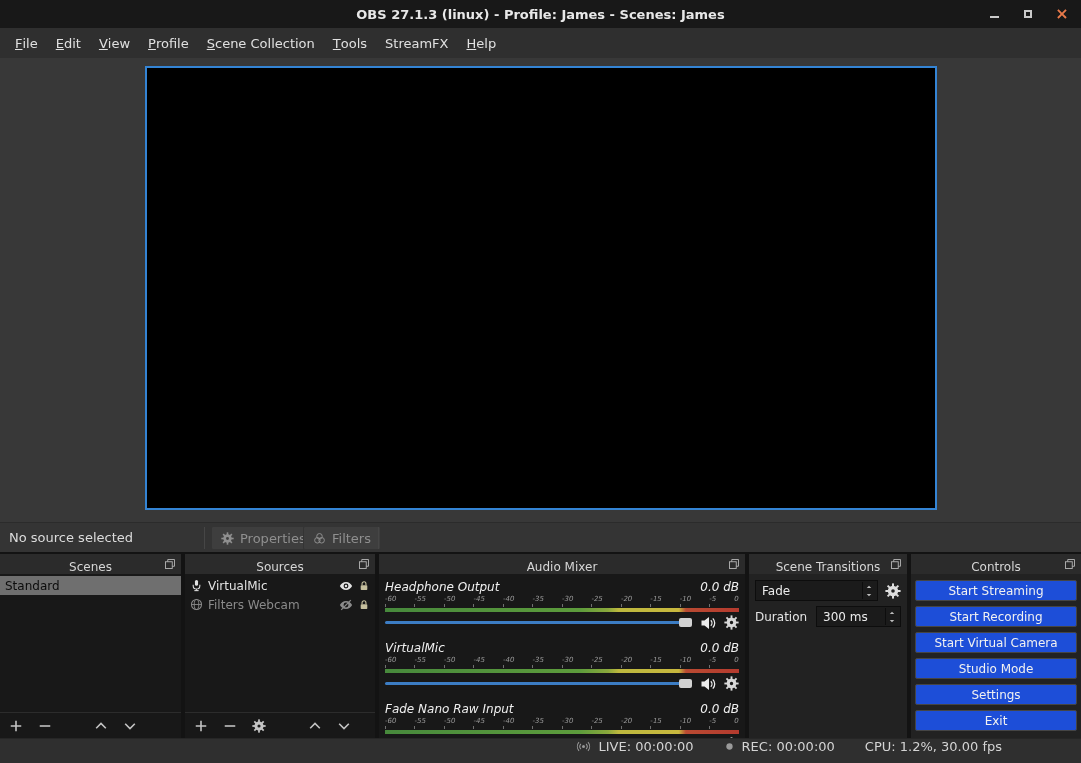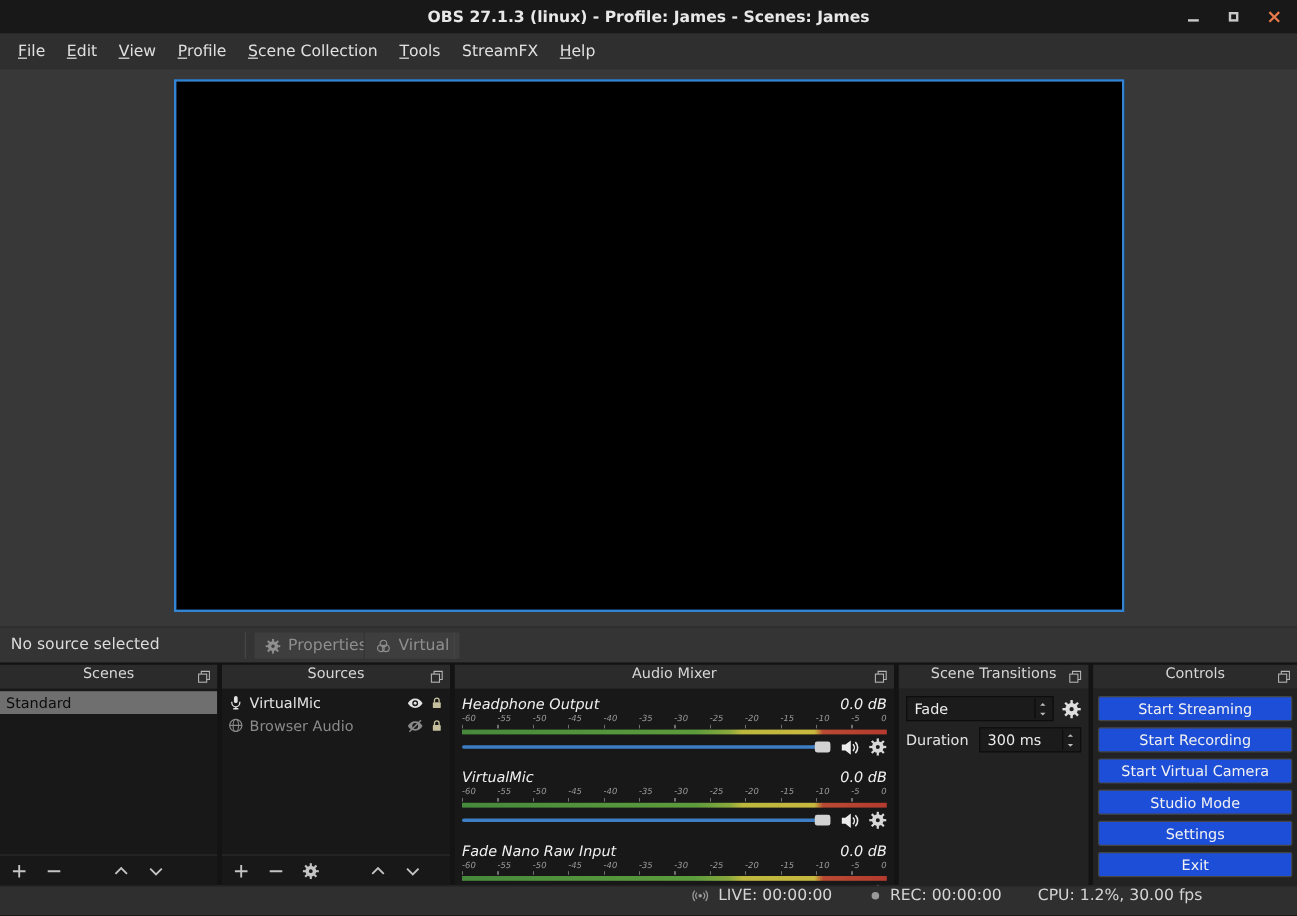--- a/index.html
+++ b/index.html
@@ -37,21 +37,21 @@
             border-top:1px solid #2b2b2b; }
   .srcbar-label { position:absolute; left:9px; top:7px; font-size:13px; color:#dcdcdc; }
   .vsep { position:absolute; top:4px; width:1px; height:22px; background:#464646; }
   .srcbtn { position:absolute; top:3px; height:24px; background:#3e3e3e; border:1px solid #343434;
             border-radius:2px; color:#8f8f8f; font-size:13px; display:flex; align-items:center;
             gap:6px; padding:0 9px; font-family:inherit; }
 
   
   .docks { position:absolute; top:552px; left:0; right:0; height:186px; background:#131313; }
   .dock { position:absolute; top:2px; bottom:0; background:#1d1d1d; }
-  .dock-header { height:20px; background:#2b2b2b; display:flex; align-items:flex-start;
+  .dock-header { height:20px; background:#2b2b2b; display:flex; align-items:flex-end;
                  justify-content:center; position:relative; }
   .dock-title { font-size:12px; color:#d6d6d6; }
   .dock-float { position:absolute; right:5px; top:4px; color:#b5b5b5; }
   .dock-body { position:absolute; top:20px; left:0; right:0; bottom:0; overflow:hidden; }
   .list { background:#181818; padding-top:2px; }
   .panel { background:#222222; }
   .dock-toolbar { position:absolute; left:0; right:0; bottom:0; height:26px; background:#181818;
                   border-top:1px solid #2c2c2c; display:flex; align-items:center;
                   padding:0 9px; gap:15px; color:#c4c4c4; }
   .tb-gap { width:12px; }
@@ -226,21 +226,21 @@
     <button class="srcbtn" style="left:211px">
       <svg class="icon" width="13" height="13">
           <use href="#i-gear"></use>
         </svg>
       <span>Properties</span>
     </button>
     <button class="srcbtn" style="left:303px">
       <svg class="icon" width="13" height="13">
           <use href="#i-filter"></use>
         </svg>
-      <span>Virtual</span>
+      <span>Filters</span>
     </button>
     <span class="vsep" style="left:378px"></span>
   </div>
 
   <div class="docks">
 
     <div class="dock" style="left:0;width:181px">
       <div class="dock-header">
         <span class="dock-title">Scenes</span>
         <svg class="icon dock-float" width="12" height="12">
@@ -294,21 +294,21 @@
               <use href="#i-eye"></use>
             </svg>
           <svg class="icon lock-icon" width="12" height="12">
               <use href="#i-lock"></use>
             </svg>
         </div>
         <div class="list-row row-dim">
           <svg class="icon src-icon" width="13" height="13">
               <use href="#i-globe"></use>
             </svg>
-          <span class="row-name">Browser Audio</span>
+          <span class="row-name">Filters Webcam</span>
           <svg class="icon" width="14" height="14">
               <use href="#i-eye-slash"></use>
             </svg>
           <svg class="icon lock-icon" width="12" height="12">
               <use href="#i-lock"></use>
             </svg>
         </div>
       </div>
       <div class="dock-toolbar">
         <button class="tbtn">

